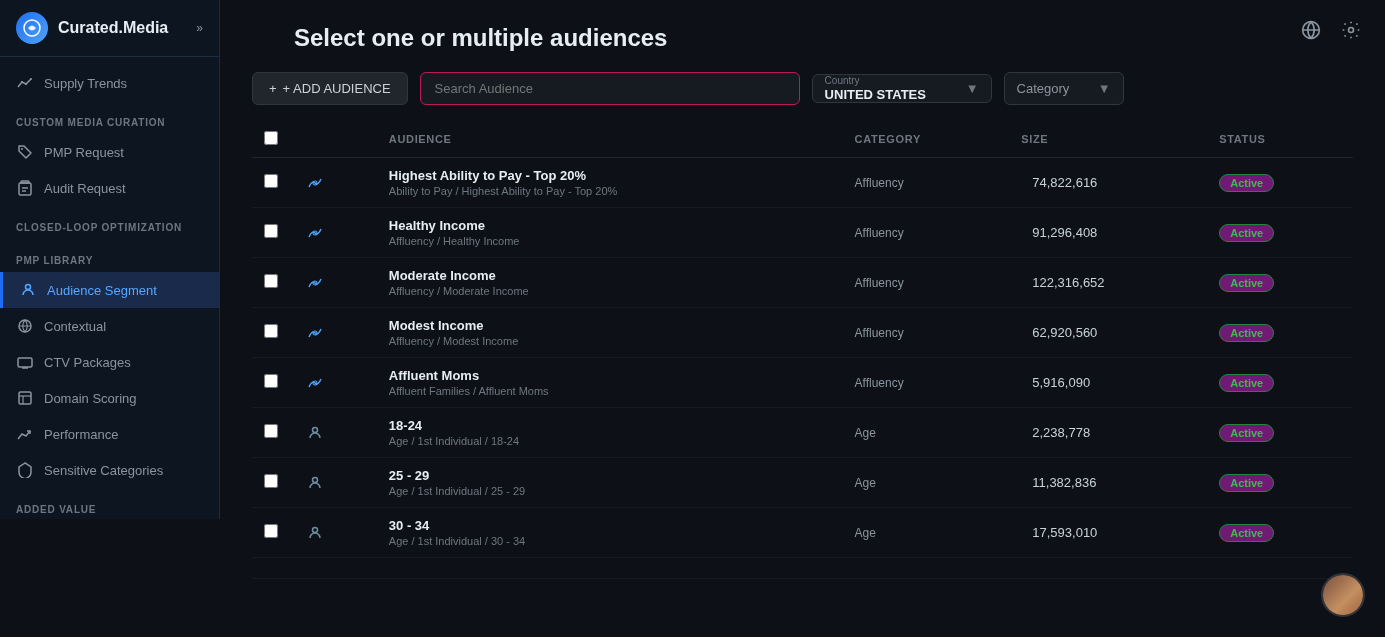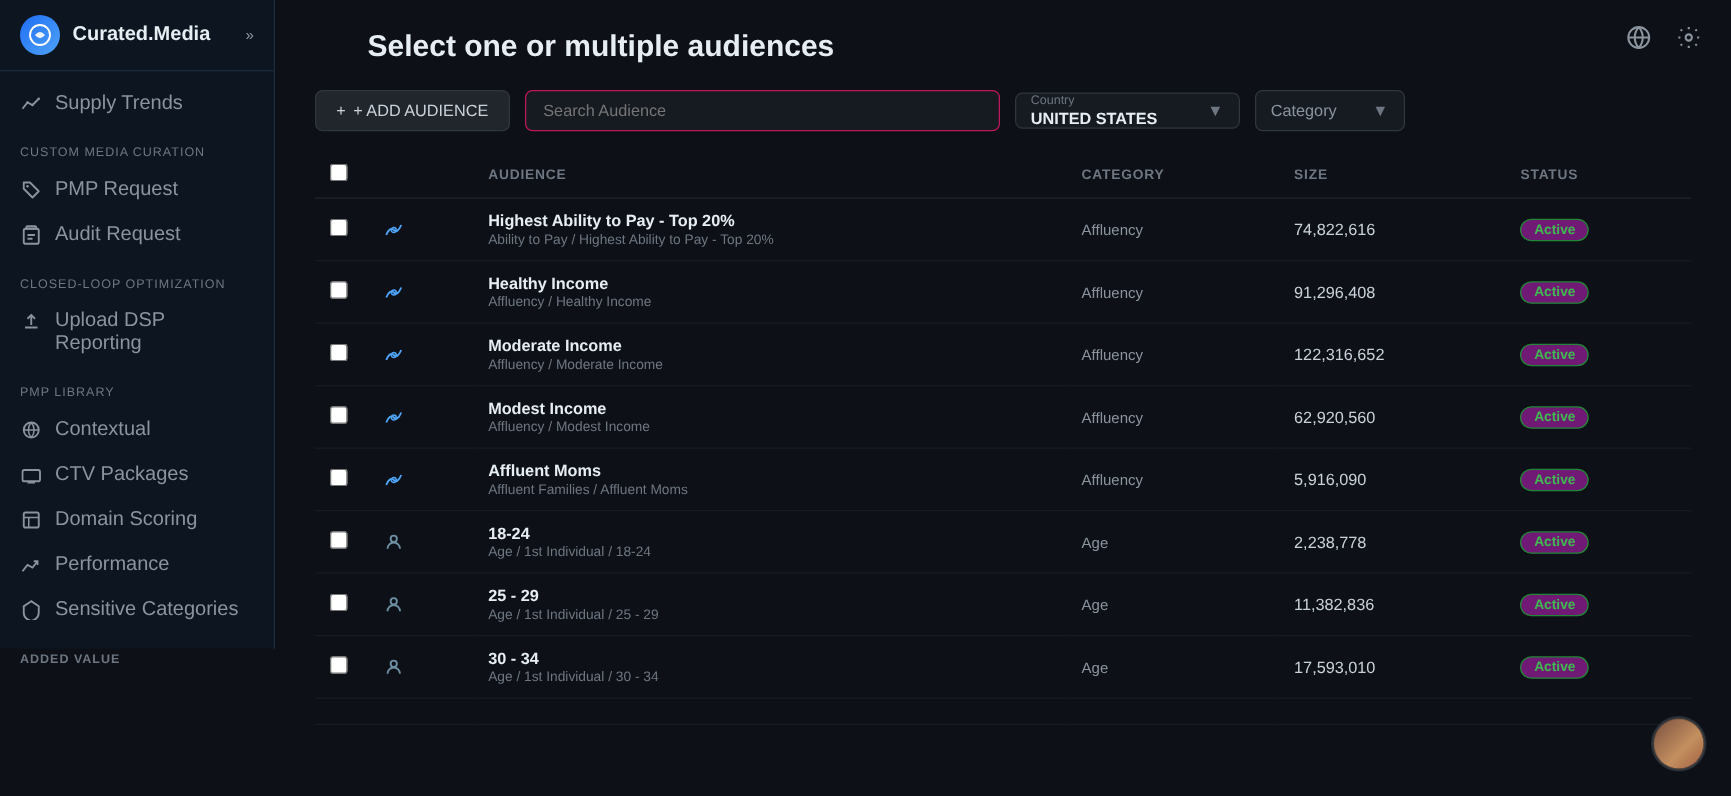--- a/index.html
+++ b/index.html
@@ -53,36 +53,36 @@
 
     .logo-expand {
       margin-left: auto;
       color: #8b949e;
       font-size: 12px;
       cursor: pointer;
     }
 
     .sidebar-section-label {
       font-size: 10px;
-      font-weight: 400;
+      font-weight: 700;
       color: #6e7681;
       text-transform: uppercase;
       letter-spacing: 0.08em;
       padding: 16px 16px 6px;
     }
 
     .sidebar-item {
       display: flex;
-      align-items: flex-start;
+      align-items: center;
       gap: 10px;
       padding: 9px 16px;
       cursor: pointer;
       border-radius: 0;
       color: #8b949e;
-      font-size: 16px;
+      font-size: 13px;
       transition: background 0.15s;
     }
 
     .sidebar-item.active {
       background: #1a2a4a;
       color: #58a6ff;
       border-left: 3px solid #1e6ef5;
     }
 
     .sidebar-item .icon {
@@ -268,20 +268,21 @@
 
     .category-badge {
       font-size: 12px;
       color: #8b949e;
     }
 
     .size-value {
       font-size: 13px;
       color: #c9d1d9;
       text-align: right;
+      margin-left: 11px;
     }
 
     .status-badge {
       display: inline-block;
       background: #701a75;
       color: #3fb950;
       border: 1px solid #238636;
       border-radius: 12px;
       padding: 2px 10px;
       font-size: 11px;
@@ -417,33 +418,32 @@
         <path d="M5 1h6a1 1 0 0 1 1 1v1H4V2a1 1 0 0 1 1-1z" stroke="currentColor" stroke-width="1.5"></path>
         <line x1="5" y1="8" x2="11" y2="8" stroke="currentColor" stroke-width="1.5"></line>
         <line x1="5" y1="11" x2="9" y2="11" stroke="currentColor" stroke-width="1.5"></line>
       </svg>
     </span>
     <span>Audit Request</span>
   </div>
 
   <div class="sidebar-section-label">Closed-Loop Optimization</div>
 
-  <div class="sidebar-item">
+
+  <div class="sidebar-section-label">PMP Library</div>
+
+  <div class="sidebar-item active">
     <span class="icon">
       <svg viewBox="0 0 16 16" width="16" height="16" fill="none">
-        <polyline points="8,3 8,11" stroke="currentColor" stroke-width="1.5"></polyline>
-        <polyline points="5,6 8,3 11,6" stroke="currentColor" stroke-width="1.5" fill="none"></polyline>
-        <line x1="3" y1="13" x2="13" y2="13" stroke="currentColor" stroke-width="1.5"></line>
-      </svg>
-    </span>
-    <span>Upload DSP Reporting</span>
-  </div>
-
-  <div class="sidebar-section-label">PMP Library</div>
-
+        <circle cx="8" cy="5" r="2.5" stroke="#58a6ff" stroke-width="1.5"></circle>
+        <path d="M3 13c0-2.76 2.24-5 5-5s5 2.24 5 5" stroke="#58a6ff" stroke-width="1.5" fill="none"></path>
+      </svg>
+    </span>
+    <span>Audience Segment</span>
+  </div>
 
   <div class="sidebar-item">
     <span class="icon">
       <svg viewBox="0 0 16 16" width="16" height="16" fill="none">
         <circle cx="8" cy="8" r="6" stroke="currentColor" stroke-width="1.5"></circle>
         <path d="M2 8h12M8 2a9 9 0 0 1 0 12M8 2a9 9 0 0 0 0 12" stroke="currentColor" stroke-width="1.2"></path>
       </svg>
     </span>
     <span>Contextual</span>
   </div>

